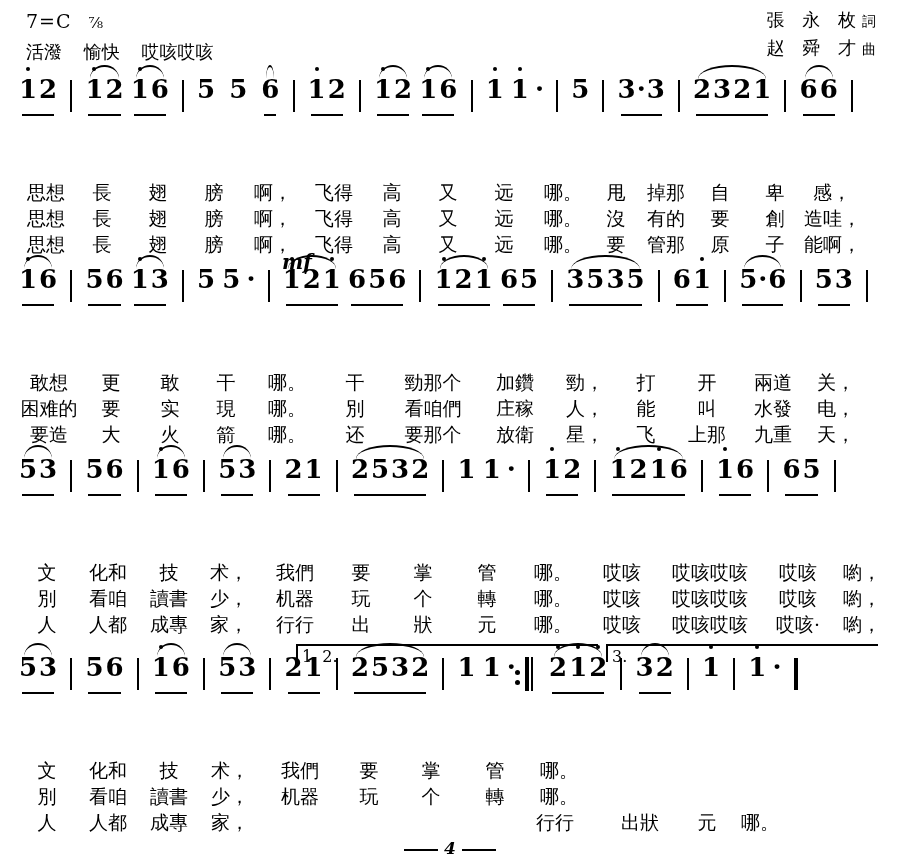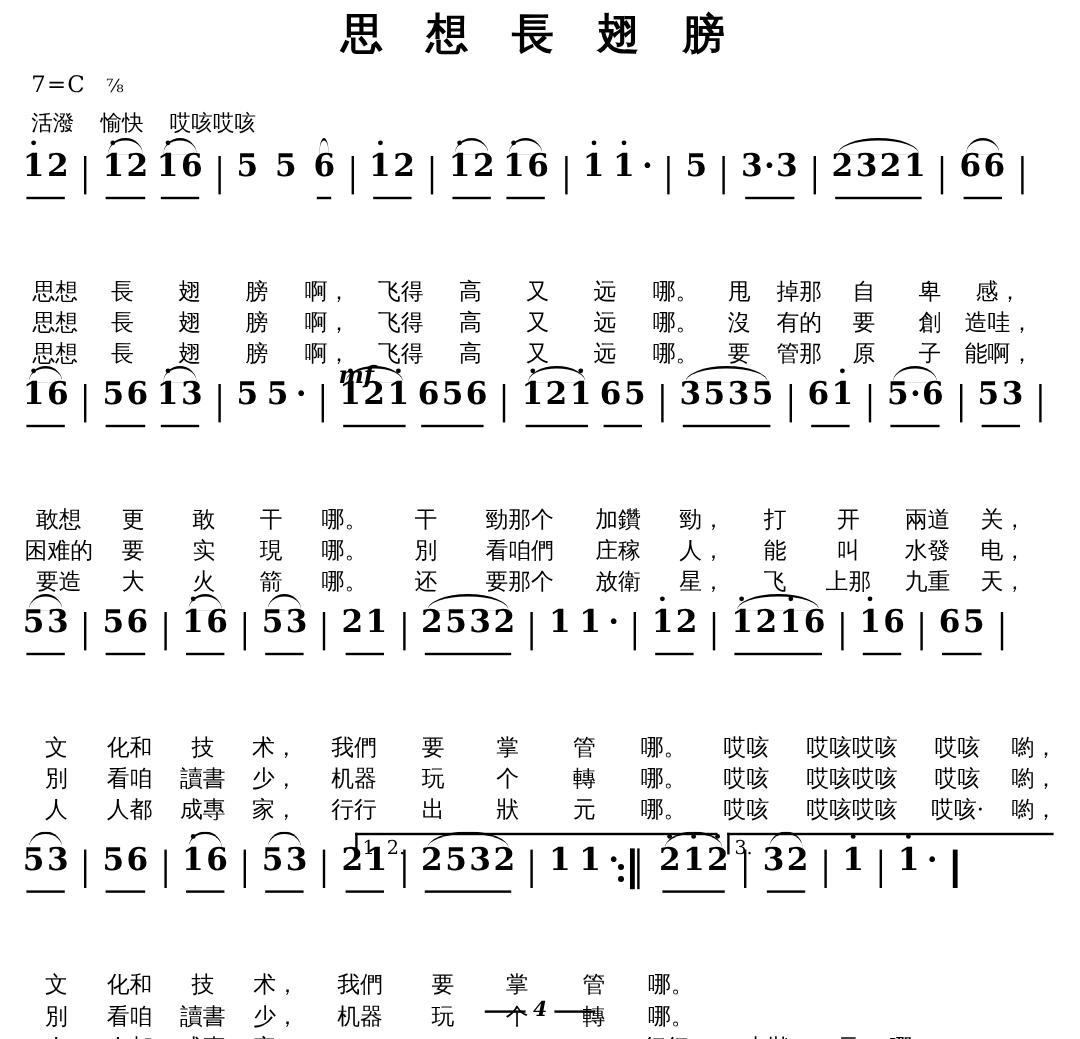--- a/index.html
+++ b/index.html
@@ -136,31 +136,38 @@
     font-family:"DejaVu Serif","Liberation Serif",serif;
     font-weight:bold;font-style:italic;font-size:17px;
   }
   .pagenum .rule{display:inline-block;width:34px;height:2px;background:#000;vertical-align:middle;margin:0 6px;}
 </style>
 </head>
 <body>
 
 <div class="sheet">
 
-  <div class="title">思 想 長 翅 膀</div>
 
   <div class="hdr">
     <div class="key-line">
       <span>7=C</span>
       <span class="meter">⅞</span>
     </div>
     <div class="tempo-line">
       <span>活潑</span>
       <span>愉快</span>
       <span>哎咳哎咳</span>
+    </div>
+    <div class="credits">
+      <div>
+        <span>張 永 枚</span><span class="tag">詞</span>
+      </div>
+      <div>
+        <span>赵 舜 才</span><span class="tag">曲</span>
+      </div>
     </div>
   </div>
 
   <div class="system">
     <div class="notes-row">
       <span class="beam-grp"><span class="cell"><span class="num oct-up">1</span></span><span class="cell"><span class="num">2</span></span></span>
       <span class="bar"></span>
       <span class="beam-grp"><span class="slur"></span><span class="cell"><span class="num oct-up">1</span></span><span class="cell"><span class="num">2</span></span></span>
       <span class="beam-grp"><span class="slur"></span><span class="cell"><span class="num oct-up">1</span></span><span class="cell"><span class="num">6</span></span></span>
       <span class="bar"></span>

